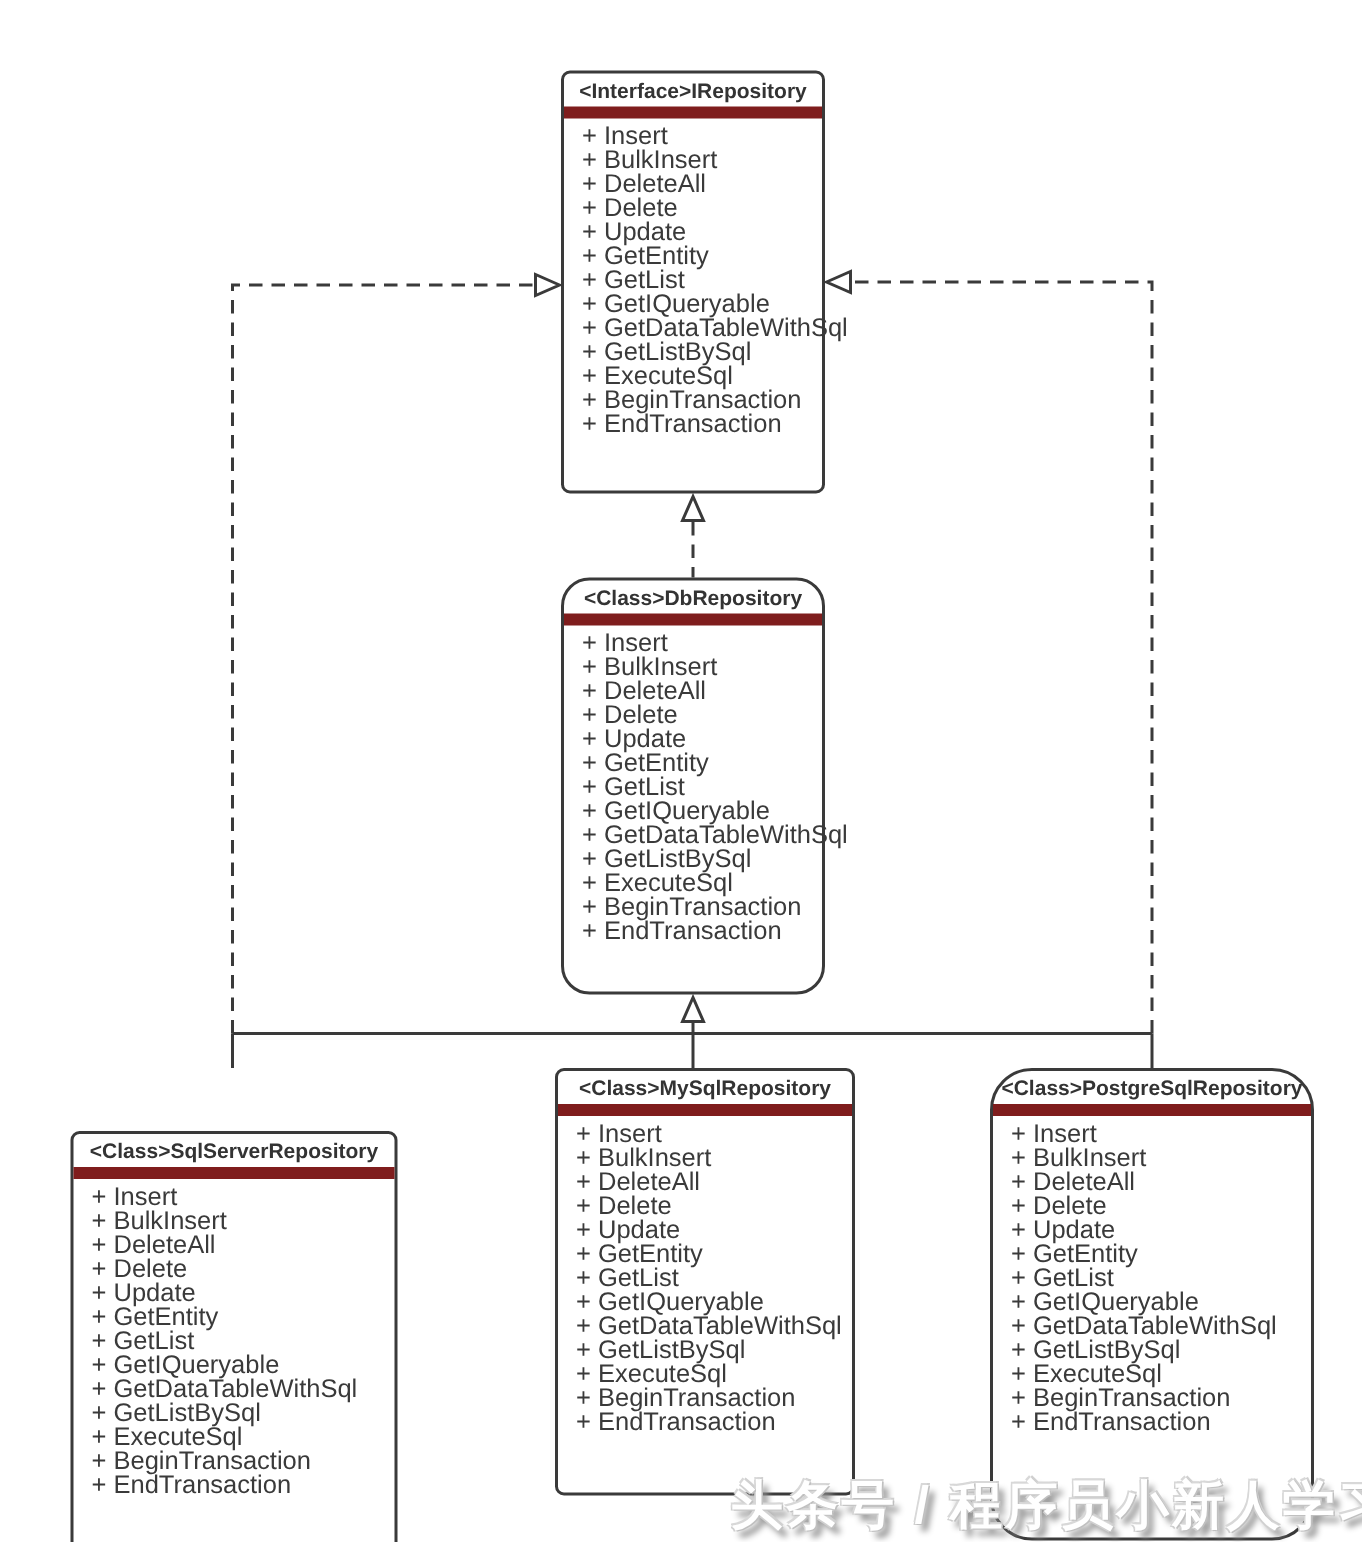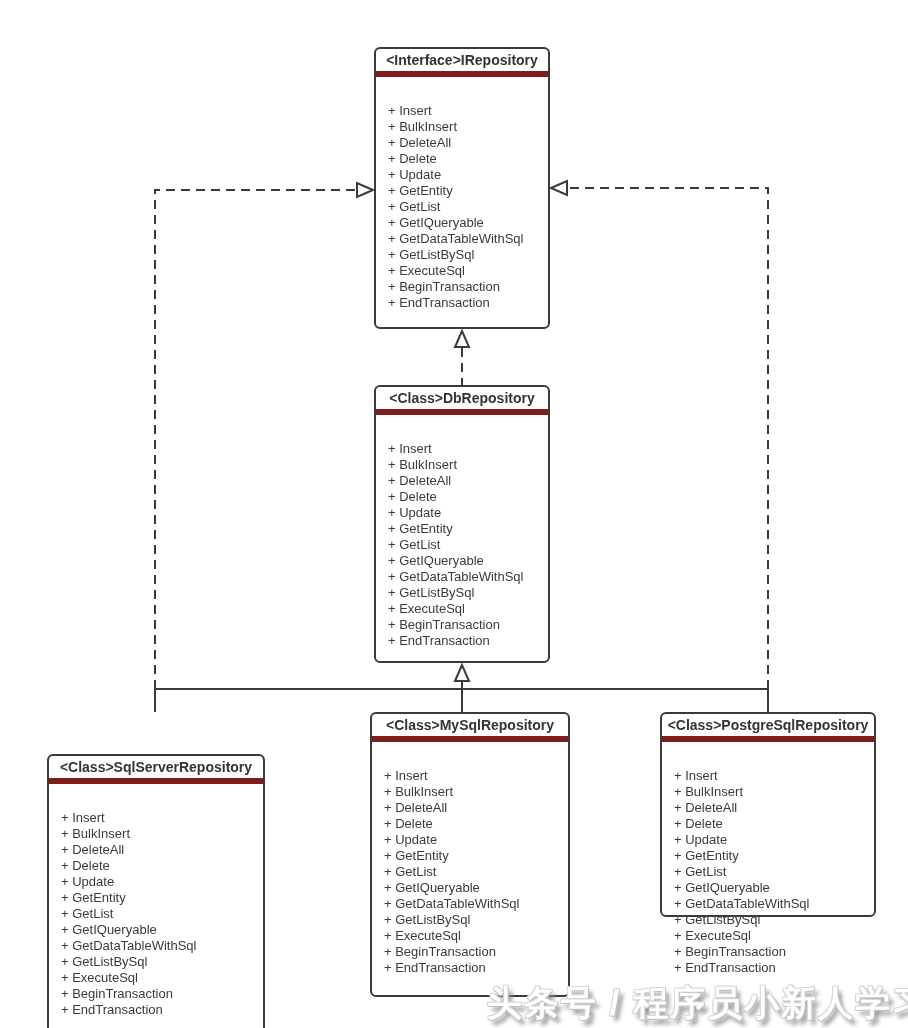--- a/index.html
+++ b/index.html
@@ -30,38 +30,38 @@
     border-radius: 6px;
     z-index: 2;
     color: #3a3a3a;
   }
   .uml-title {
     font-weight: bold;
     font-size: 14px;
     line-height: 15px;
     text-align: center;
     padding: 4px 3px 3px 3px;
-    border-bottom: 6px solid #7f1d1d;
+    border-bottom: 8px solid #7f1d1d;
     word-break: break-all;
     color: #333333;
   }
   .uml-methods {
-    padding: 26px 0 0 12px;
-    font-size: 13px;
+    padding: 4px 0 0 12px;
+    font-size: 17px;
     line-height: 16px;
   }
   .method {
     white-space: nowrap;
   }
   
   #box-irepository        { left: 374px; top: 47px;  width: 176px; height: 282px; }
-  #box-dbrepository       { left: 374px; top: 385px; width: 176px; height: 278px; }
+  #box-dbrepository       { left: 374px; top: 385px; width: 176px; height: 278px; border-radius: 19px; }
   #box-sqlserverrepository{ left: 47px;  top: 712px; width: 218px; height: 283px; margin-top: 42px; }
   #box-mysqlrepository    { left: 370px; top: 712px; width: 200px; height: 285px; }
-  #box-postgresqlrepository{ left: 660px; top: 712px; width: 216px; height: 205px; }
+  #box-postgresqlrepository{ left: 660px; top: 712px; width: 216px; height: 315px; border-radius: 28px; }
   .watermark {
     position: absolute;
     left: 487px;
     top: 980px;
     z-index: 3;
     font-size: 35px;
     font-weight: bold;
     letter-spacing: 2px;
     white-space: nowrap;
     color: #ffffff;

